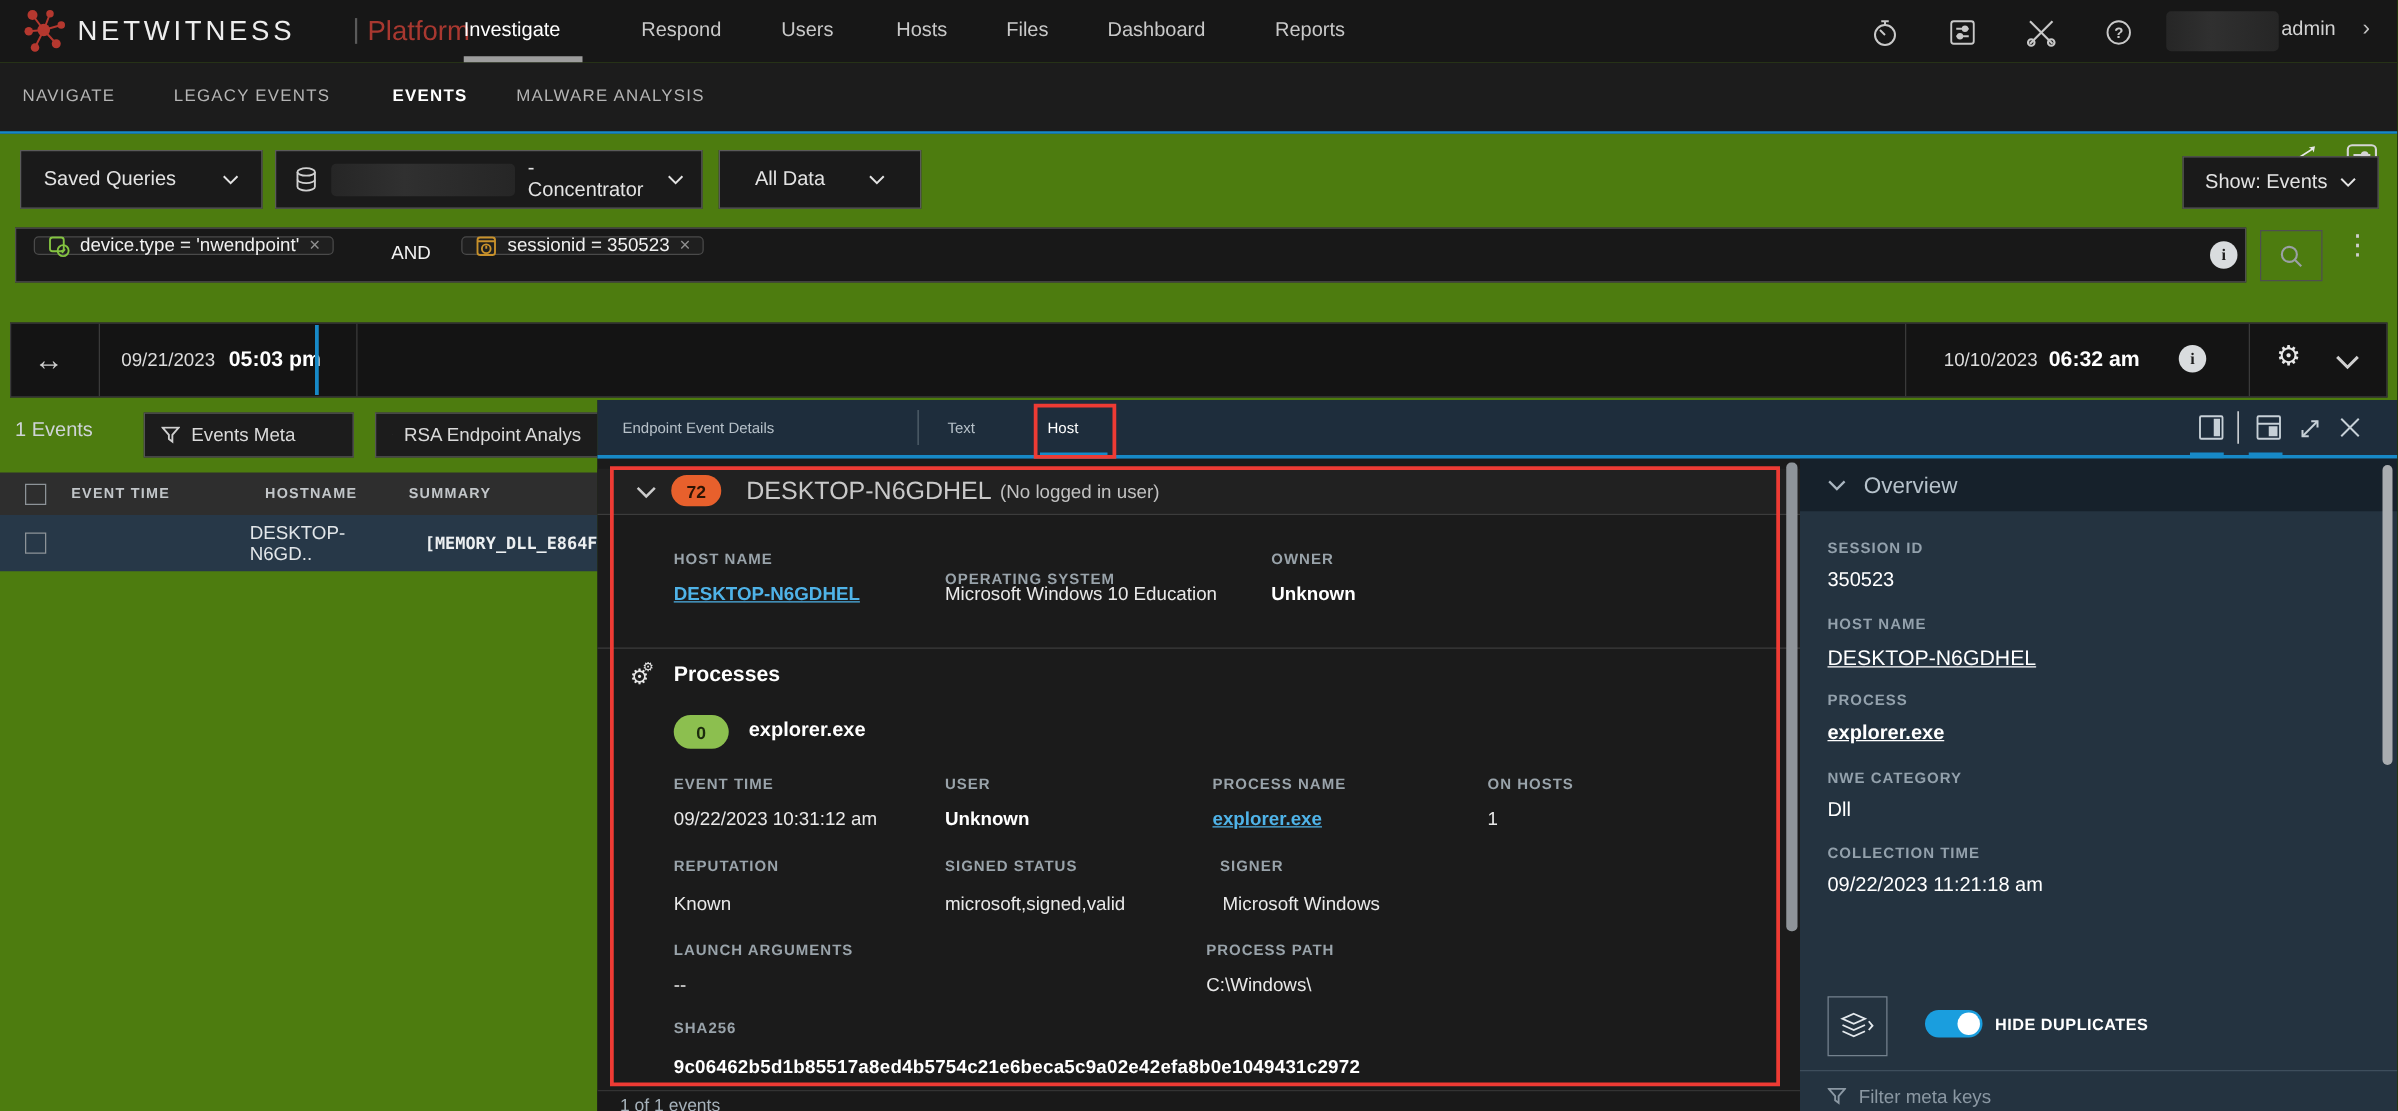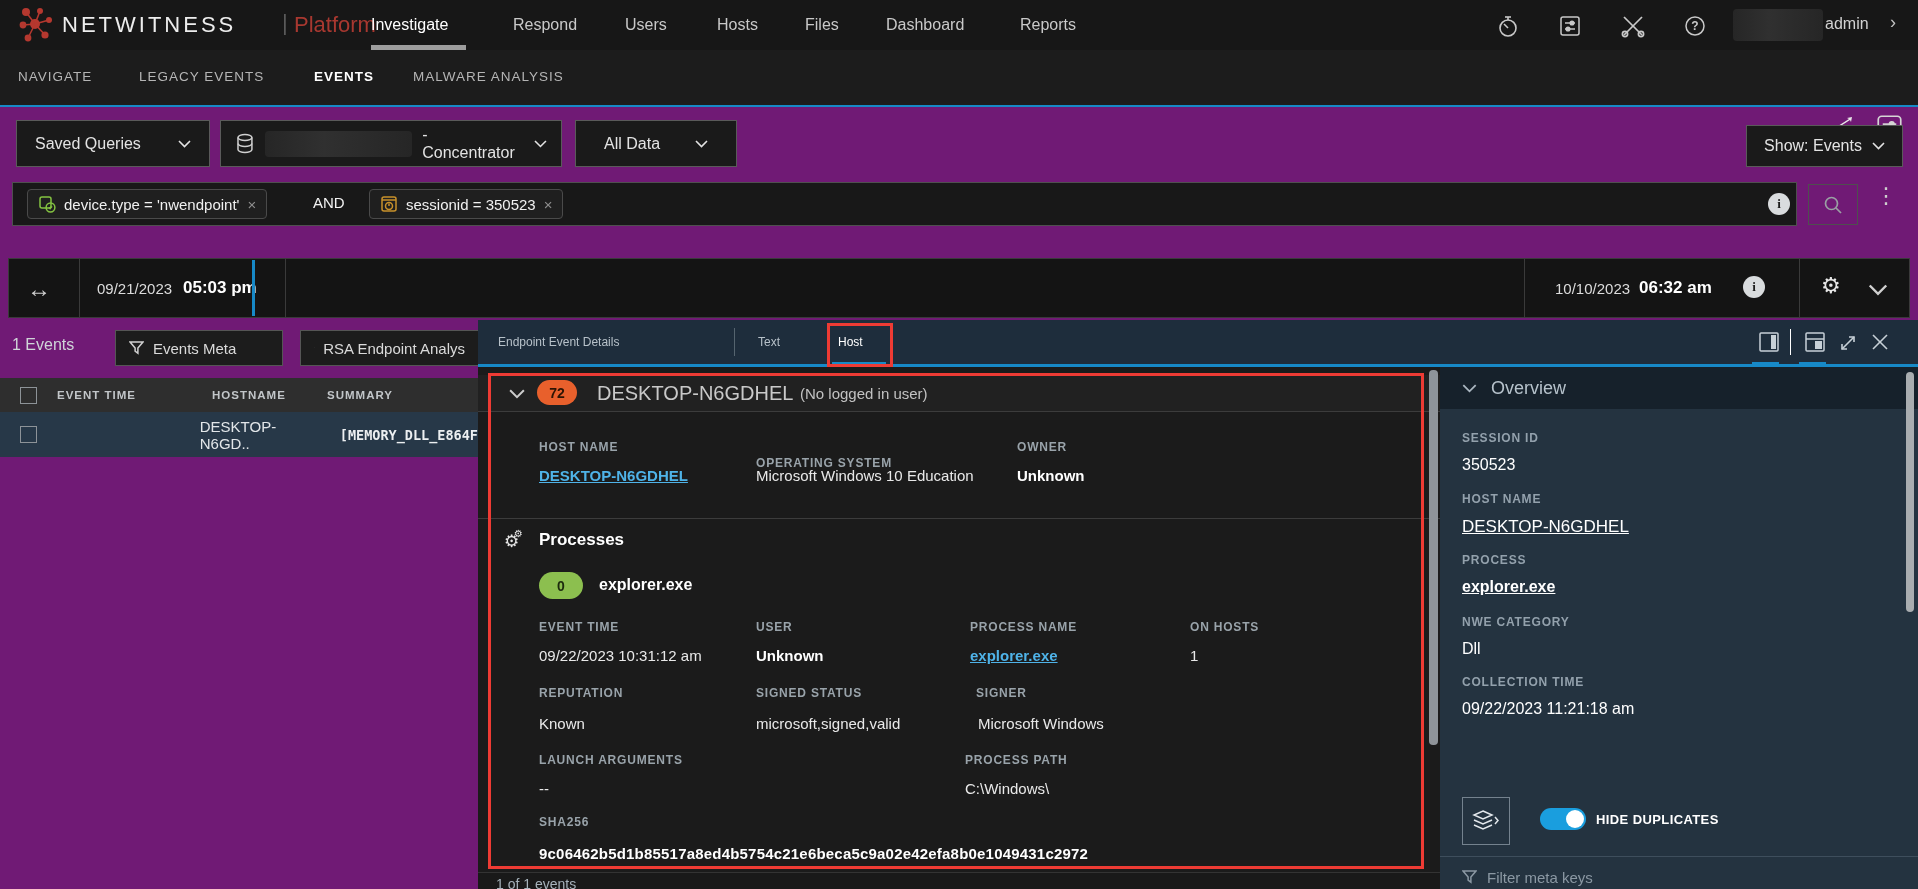--- a/index.html
+++ b/index.html
@@ -1,16 +1,16 @@
 <!DOCTYPE html>
 <html><head>
 <meta charset="utf-8">
 <style>
   html,body{margin:0;padding:0;background:#0b0b0b;}
-  #screen{position:relative;width:1918px;height:889px;background:#701a75;overflow:hidden;
+  #screen{position:relative;width:1918px;height:889px;background:#4d7c0f;overflow:hidden;
           font-family:"Liberation Sans","DejaVu Sans",sans-serif;color:#d8d8d8;}
   .abs{position:absolute;}
   svg{display:block;}
   
   #topnav{left:0;top:0;width:1918px;height:50px;background:#171717;}
   .navlink{position:absolute;top:0;height:50px;line-height:50px;font-size:16px;color:#c9c9c9;}
   .navlink.active{color:#ffffff;}
   .nav-underline{position:absolute;height:5px;background:#9d9d9d;}
   .brand-main{font-size:22px;letter-spacing:3px;color:#ededed;}
   .brand-suffix{font-size:22px;color:#a83830;}
@@ -20,21 +20,21 @@
   .subnavlink{position:absolute;top:0;height:53px;line-height:53px;font-size:13.5px;letter-spacing:1px;color:#b5b5b5;}
   .subnavlink.active{color:#ffffff;font-weight:bold;}
   
   .qbox{position:absolute;top:120px;height:47px;border:1px solid #5a5a5a;background:#1a1a1a;box-sizing:border-box;
         display:flex;align-items:center;font-size:16px;color:#e3e3e3;}
   .chev{width:13px;height:8px;}
   .chev polyline{fill:none;stroke:currentColor;stroke-width:1.6;}
   .redact{background:linear-gradient(90deg,#262626,#303030 40%,#262626);border-radius:4px;}
   
   #filterbar{left:12px;top:182px;width:1785px;height:44px;border:1px solid #4f4f4f;background:#181818;box-sizing:border-box;}
-  .pill{position:absolute;top:6px;height:30px;border:1px solid #4a4a4a;border-radius:4px;background:#1f1f1f;
+  .pill{position:absolute;top:6px;height:15px;border:1px solid #4a4a4a;border-radius:4px;background:#1f1f1f;
         display:flex;align-items:center;gap:8px;padding:0 10px;font-size:15px;color:#f0f0f0;box-sizing:border-box;}
   .pill .x{color:#8f8f8f;font-size:15px;}
   .infocircle{width:22px;height:22px;border-radius:50%;background:#d9dcde;color:#1d1d1d;font-size:13px;font-weight:bold;
               display:flex;align-items:center;justify-content:center;font-family:"Liberation Serif",serif;}
   
   #timeline{left:8px;top:258px;width:1902px;height:60px;border:1px solid #3a3a3a;background:#141414;box-sizing:border-box;}
   .vsep{position:absolute;top:0;width:1px;height:58px;background:#3a3a3a;}
   .date-reg{font-size:15px;color:#dcdcdc;}
   .date-bold{font-size:17px;font-weight:bold;color:#ffffff;}
   

